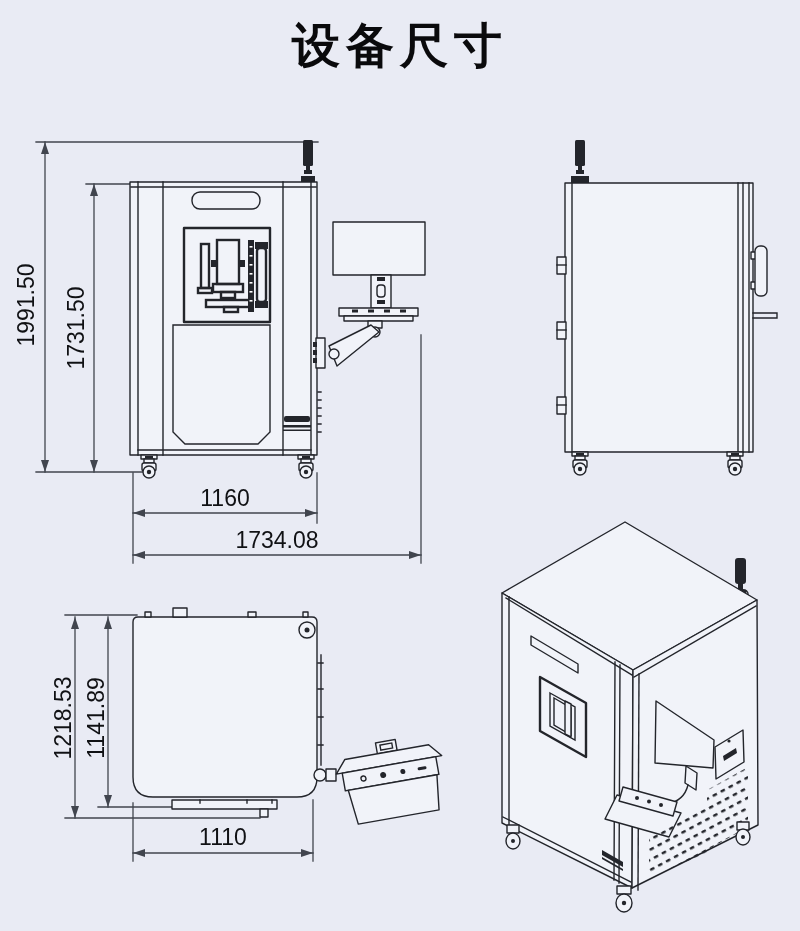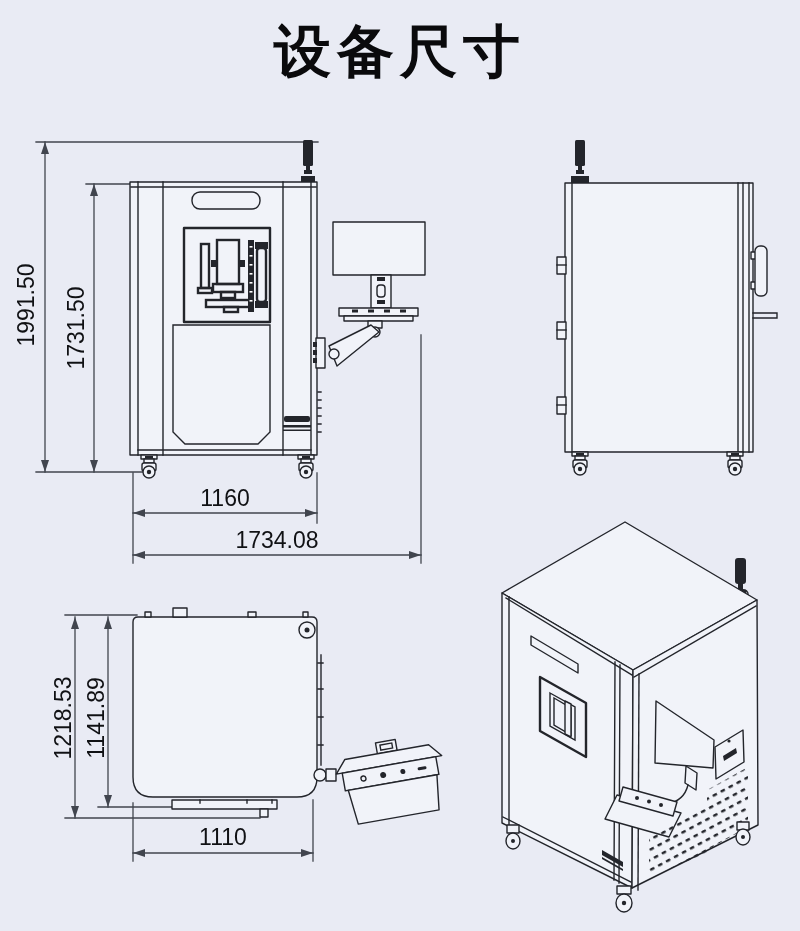--- a/index.html
+++ b/index.html
@@ -3,21 +3,21 @@
 <meta charset="utf-8">
 <style>
   :root{
     --bg:#e9ebf4; --panel:#f1f3f9; --line:#23252b; --dim:#41454e; --txt:#101114;
   }
   *{box-sizing:border-box;margin:0;padding:0}
   body{background:var(--bg);}
   .page{position:relative;width:800px;height:931px;background:var(--bg);overflow:hidden;
         font-family:"Liberation Sans",sans-serif;}
   .title{position:absolute;top:14px;left:0;width:100%;text-align:center;
-         font-size:57px;font-weight:700;letter-spacing:6px;color:#0a0a0c;
+         font-size:48px;font-weight:700;letter-spacing:6px;color:#0a0a0c;
          font-family:"Liberation Sans",sans-serif;}
   svg{position:absolute;overflow:visible}
   #front-view{left:0;top:120px}
   #side-view{left:530px;top:120px}
   #top-view{left:20px;top:585px}
   #iso-view{left:465px;top:505px}
   .ln{fill:none;stroke:var(--line);stroke-width:1.4;stroke-linecap:square}
   .ln2{fill:none;stroke:var(--line);stroke-width:2.4;stroke-linecap:square}
   .panel{fill:var(--panel);stroke:var(--line);stroke-width:1.4;stroke-linejoin:round}
   .panel2{fill:var(--panel);stroke:var(--line);stroke-width:2.4;stroke-linejoin:round}

